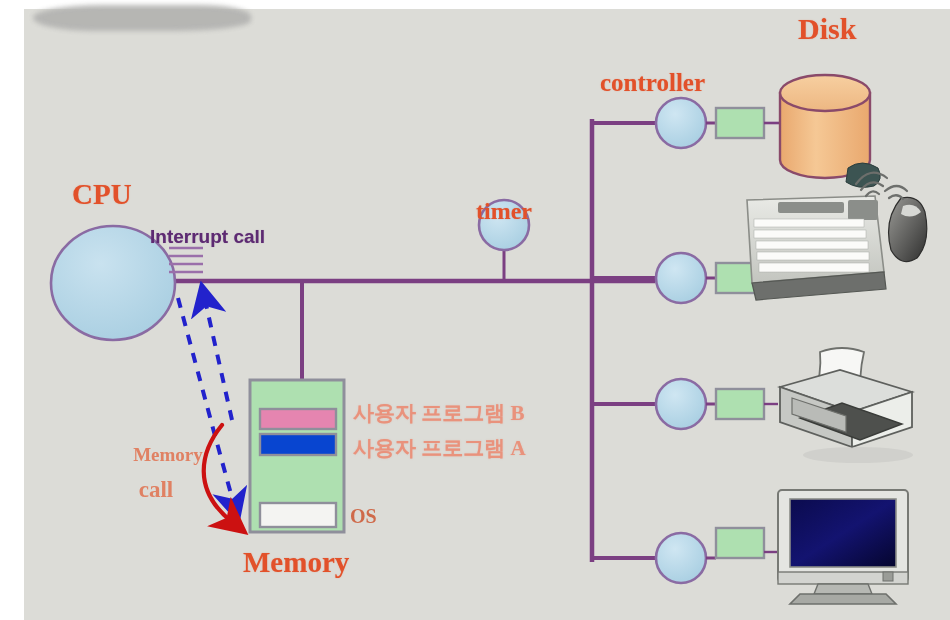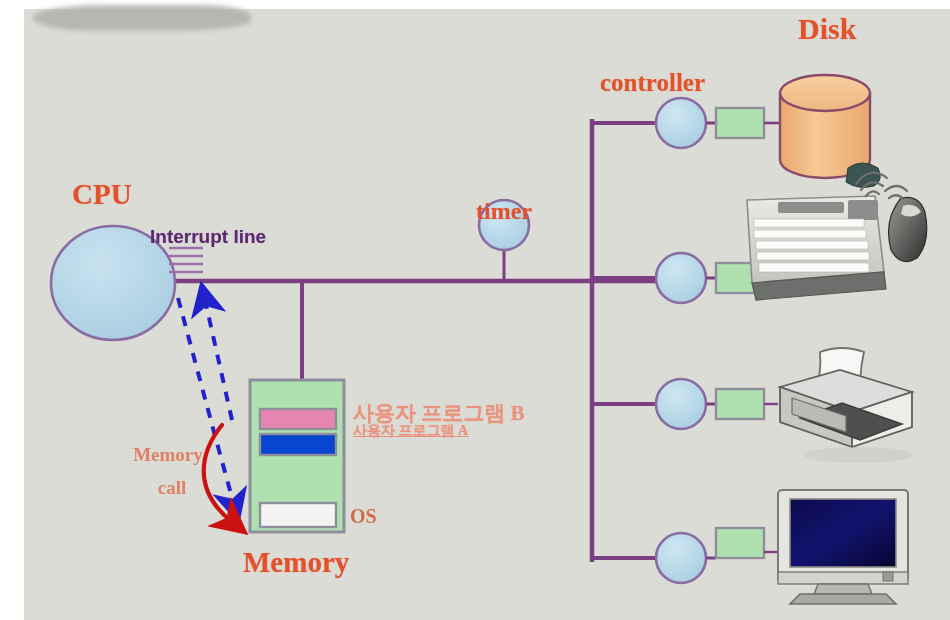--- a/index.html
+++ b/index.html
@@ -70,24 +70,24 @@
     font-weight: bold;
     text-align: center;
   }
   #t-cpu      { left: 72px;  top: 180px; font-size: 29px; }
   #t-interrupt{ left: 150px; top: 227px; font-size: 19px; }
   #t-timer    { left: 476px; top: 170px; font-size: 24px; margin-top: 29px; }
   #t-controller{left: 600px; top: 70px;  font-size: 25px; }
   #t-disk     { left: 798px; top: 14px;  font-size: 30px; }
   #t-memory   { left: 243px; top: 548px; font-size: 29px; }
   #t-progb    { left: 353px; top: 403px; font-size: 21px; }
-  #t-proga    { left: 353px; top: 424px; font-size: 14px; text-decoration: underline; }
+  #t-proga    { left: 353px; top: 438px; font-size: 21px; }
   #t-os       { left: 350px; top: 506px; font-size: 20px; }
   #t-sys1     { left: 128px; top: 445px; font-size: 19px; width: 80px; }
-  #t-sys2     { left: 132px; top: 478px; font-size: 19px; width: 80px; }
+  #t-sys2     { left: 116px; top: 478px; font-size: 23px; width: 80px; }
 </style>
 </head>
 <body>
 
 <div id="stage">
 
   <div id="canvas"></div>
   <div id="smudge"></div>
 
   <svg class="layer" viewBox="0 0 950 620">
@@ -250,21 +250,21 @@
       <rect x="778" y="490" width="130" height="92" rx="4" fill="#e4e5e1" stroke="#777974" stroke-width="2"></rect>
       <rect x="790" y="499" width="106" height="68" fill="url(#screenGrad)" stroke="#8b8d88" stroke-width="1.6"></rect>
       <rect x="778" y="572" width="130" height="12" fill="#d3d4d0" stroke="#777974" stroke-width="1.4"></rect>
       <rect x="883" y="572" width="10" height="9" fill="#9a9c97" stroke="#6e706c" stroke-width="1"></rect>
       <path d="M818,584 L868,584 L872,594 L814,594 Z" fill="#b6b8b3" stroke="#6e706c" stroke-width="1.4"></path>
       <path d="M800,594 L886,594 L896,604 L790,604 Z" fill="#a7a9a4" stroke="#6e706c" stroke-width="1.6"></path>
     </g>
   </svg>
 
   <div class="lbl lbl-red" id="t-cpu">CPU</div>
-  <div class="lbl lbl-purple" id="t-interrupt">Interrupt line</div>
+  <div class="lbl lbl-purple" id="t-interrupt">Interrupt call</div>
   <div class="lbl lbl-red" id="t-timer">timer</div>
   <div class="lbl lbl-red" id="t-controller">controller</div>
   <div class="lbl lbl-red" id="t-disk">Disk</div>
   <div class="lbl lbl-salmon" id="t-progb">사용자 프로그램 B</div>
   <div class="lbl lbl-red" id="t-memory">Memory</div>
   <div class="lbl lbl-salmon" id="t-proga">사용자 프로그램 A</div>
   <div class="lbl lbl-os" id="t-os">OS</div>
   <div class="lbl lbl-sys" id="t-sys1">Memory</div>
   <div class="lbl lbl-sys" id="t-sys2">call</div>
 

